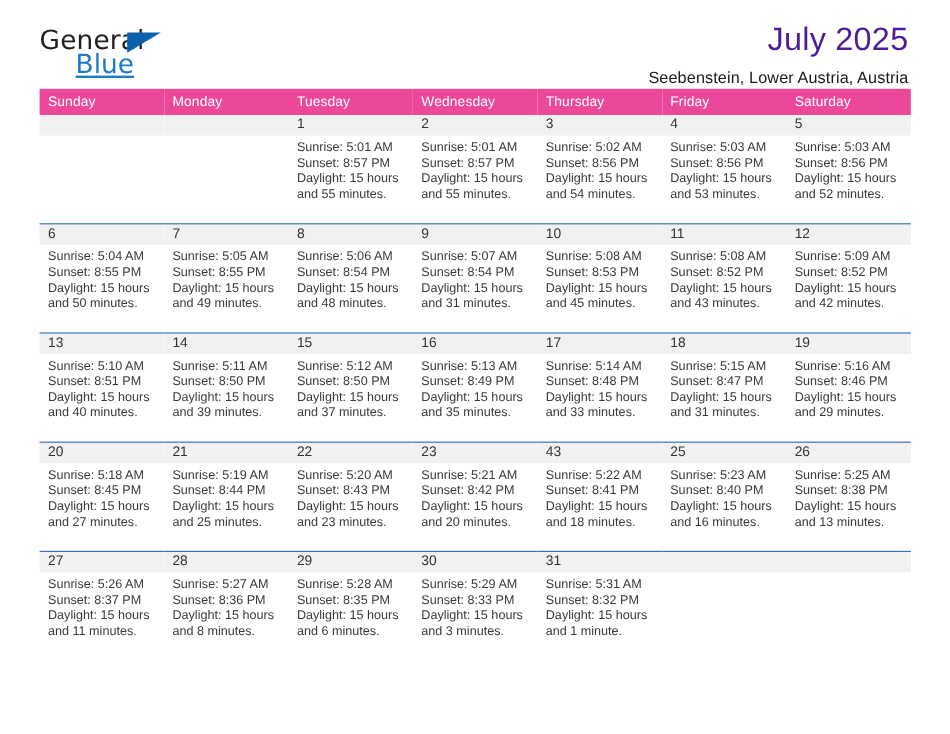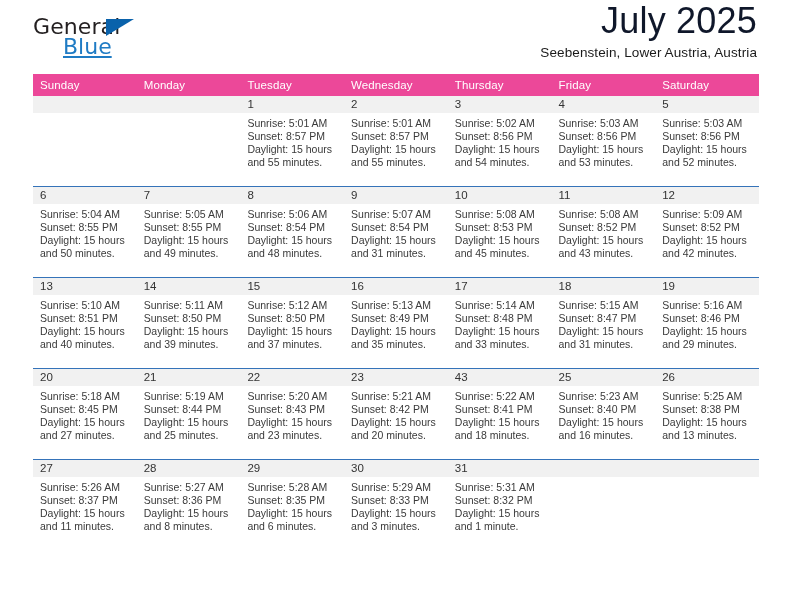--- a/index.html
+++ b/index.html
@@ -18,21 +18,21 @@
     position: relative;
     width: 792px;
     height: 612px;
     box-sizing: border-box;
     padding: 0 33px;
   }
 
   
   .top-bar {
     display: flex;
-    align-items: flex-end;
+    align-items: center;
     justify-content: space-between;
     padding-top: 29px;
     height: 62px;
     box-sizing: border-box;
     gap: 40px;
   }
   .logo {
     position: relative;
     width: 130px;
     height: 48px;
@@ -63,22 +63,22 @@
     font-size: 22px;
     color: #1f7bc4;
     font-family: "DejaVu Sans", sans-serif;
     text-decoration: underline;
   }
   .title-block {
     text-align: right;
     padding-right: 2px;
   }
   .cal-title {
-    font-size: 36px;
-    color: #0f172a;
+    font-size: 27px;
+    color: #4c1d95;
     font-weight: normal;
     line-height: 30px;
     margin: 0;
     letter-spacing: 0.2px;
   }
   .cal-subtitle {
     font-size: 13.5px;
     color: #1a1a1a;
     line-height: 18px;
     margin: 8px 0 0 0;

